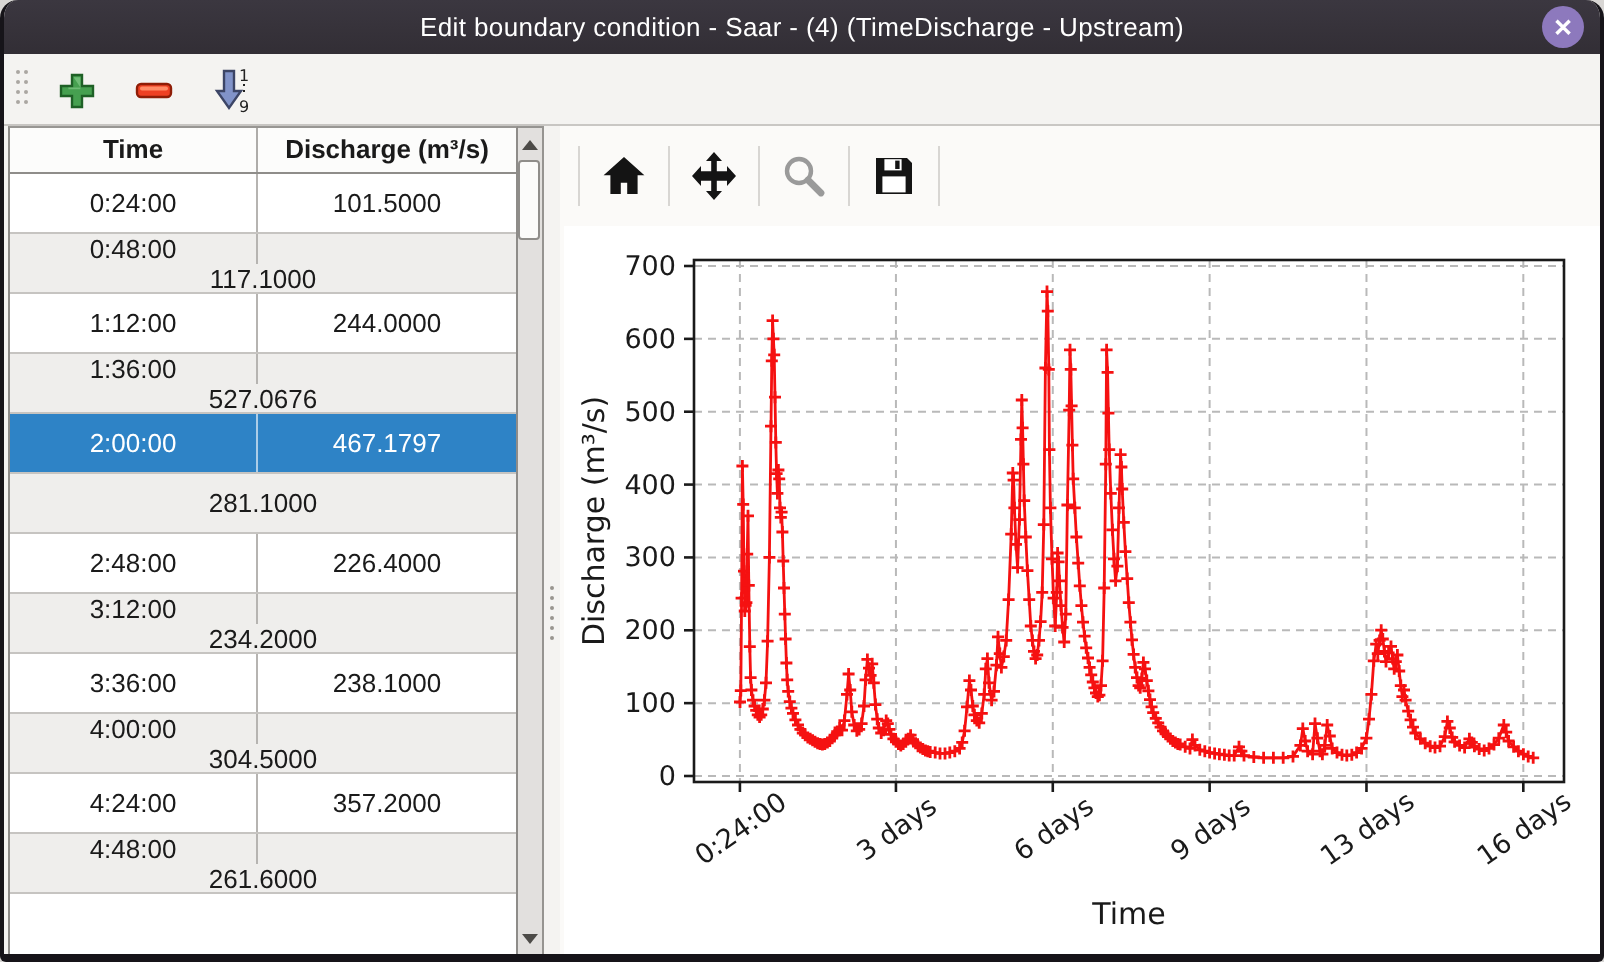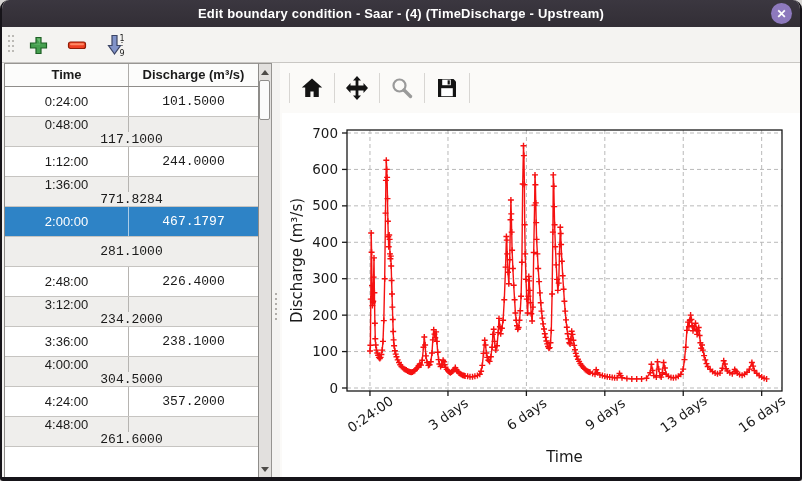--- a/index.html
+++ b/index.html
@@ -7,21 +7,21 @@
   .window{
     position:relative;width:802px;height:481px;overflow:hidden;
     background:#f4f3f1;border:2px solid #161419;border-top:none;border-bottom:4px solid #161419;
     border-radius:9px 9px 3px 3px;
     font-family:"Liberation Sans",sans-serif;color:#1a1a1a;
   }
   
   .titlebar{position:absolute;left:0;top:0;right:0;height:27px;
     background:linear-gradient(#3b3740,#322e35);
     display:flex;align-items:center;justify-content:center;}
-  .title{color:#fff;font-size:13px;font-weight:bold;letter-spacing:.2px;}
+  .title{color:#fff;font-size:13px;font-weight:normal;letter-spacing:.2px;}
   .close-btn{position:absolute;right:8px;top:3px;width:21px;height:21px;border-radius:50%;
     background:#8d79bd;display:flex;align-items:center;justify-content:center;
     color:#fff;font-size:12px;font-weight:bold;cursor:pointer;}
   
   .toolbar{position:absolute;left:2px;top:29px;height:32px;display:flex;align-items:center;}
   .grip{width:7px;height:20px;margin:0 10px 0 4px;position:relative;}
   .grip i{position:absolute;width:2px;height:2px;background:#aaa7a2;border-radius:50%;
     box-shadow:0 5px #aaa7a2,0 10px #aaa7a2,0 15px #aaa7a2;}
   .grip i:nth-child(2){left:4px;}
   .tbtn{width:26px;height:26px;margin-right:13px;display:flex;align-items:center;justify-content:center;cursor:pointer;}
@@ -32,21 +32,21 @@
   .thead{display:flex;height:23px;background:#fcfcfb;border-bottom:1px solid #8f8d8a;font-weight:bold;}
   .th{font-size:13px;text-align:center;line-height:22px;}
   .th.c0{width:124px;border-right:1px solid #aeaca9;}
   .th.c1{flex:1;}
   .trow{display:flex;height:30px;border-bottom:1px solid #c6c4c1;background:#fff;}
   .trow.alt{background:#efeeec;flex-direction:column;}
   .trow.sel{background:#2e83c6;color:#fff;}
   .tcell{font-size:13px;display:flex;align-items:center;justify-content:center;}
   .tcell.c0{width:124px;border-right:1px solid #b6b4b1;}
   .trow.sel .tcell.c0{border-right:1px solid rgba(255,255,255,.6);}
-  .tcell.c1{flex:1;font-family:Liberation Mono, monospace;}
+  .tcell.c1{flex:1;}
   
   .vscroll{position:absolute;left:257px;top:63px;width:13px;height:415px;background:#e2e0de;
     border:1px solid #969491;border-left:none;}
   .sarrow{position:absolute;left:0;width:11px;height:14px;display:flex;align-items:center;justify-content:center;}
   .sarrow.up{top:1px;}
   .sarrow.down{bottom:1px;}
   .tri-up{width:0;height:0;border-left:4px solid transparent;border-right:4px solid transparent;border-bottom:5px solid #4d4b48;}
   .tri-down{width:0;height:0;border-left:4px solid transparent;border-right:4px solid transparent;border-top:5px solid #4d4b48;}
   .sthumb{position:absolute;left:0px;top:16px;width:11px;height:40px;background:#fbfbfa;border:1px solid #8f8d8a;border-radius:2px;}
   
@@ -115,21 +115,21 @@
         <div class="trow alt">
           <div class="tcell c0">0:48:00</div>
           <div class="tcell c1">117.1000</div>
         </div>
         <div class="trow">
           <div class="tcell c0">1:12:00</div>
           <div class="tcell c1">244.0000</div>
         </div>
         <div class="trow alt">
           <div class="tcell c0">1:36:00</div>
-          <div class="tcell c1">771.8284</div>
+          <div class="tcell c1">527.0676</div>
         </div>
         <div class="trow sel">
           <div class="tcell c0">2:00:00</div>
           <div class="tcell c1">467.1797</div>
         </div>
         <div class="trow alt">
           <div class="tcell c1">281.1000</div>
         </div>
         <div class="trow">
           <div class="tcell c0">2:48:00</div>

